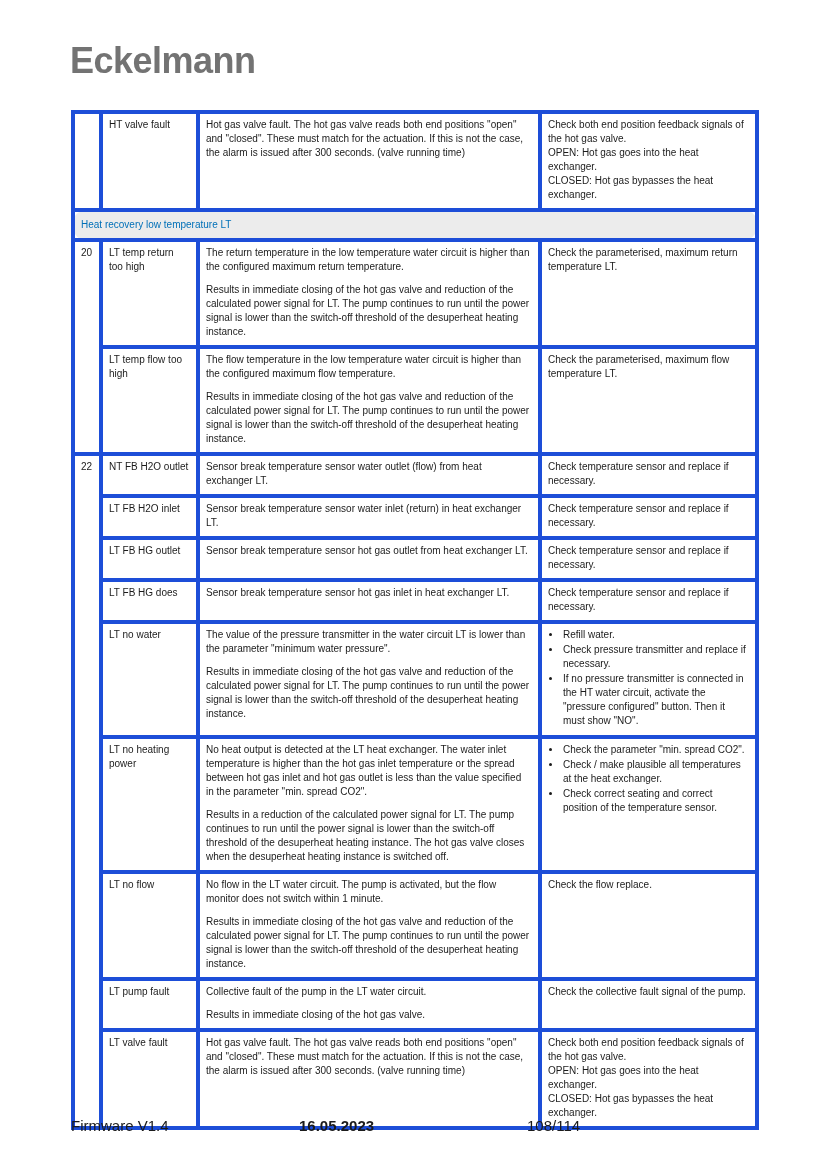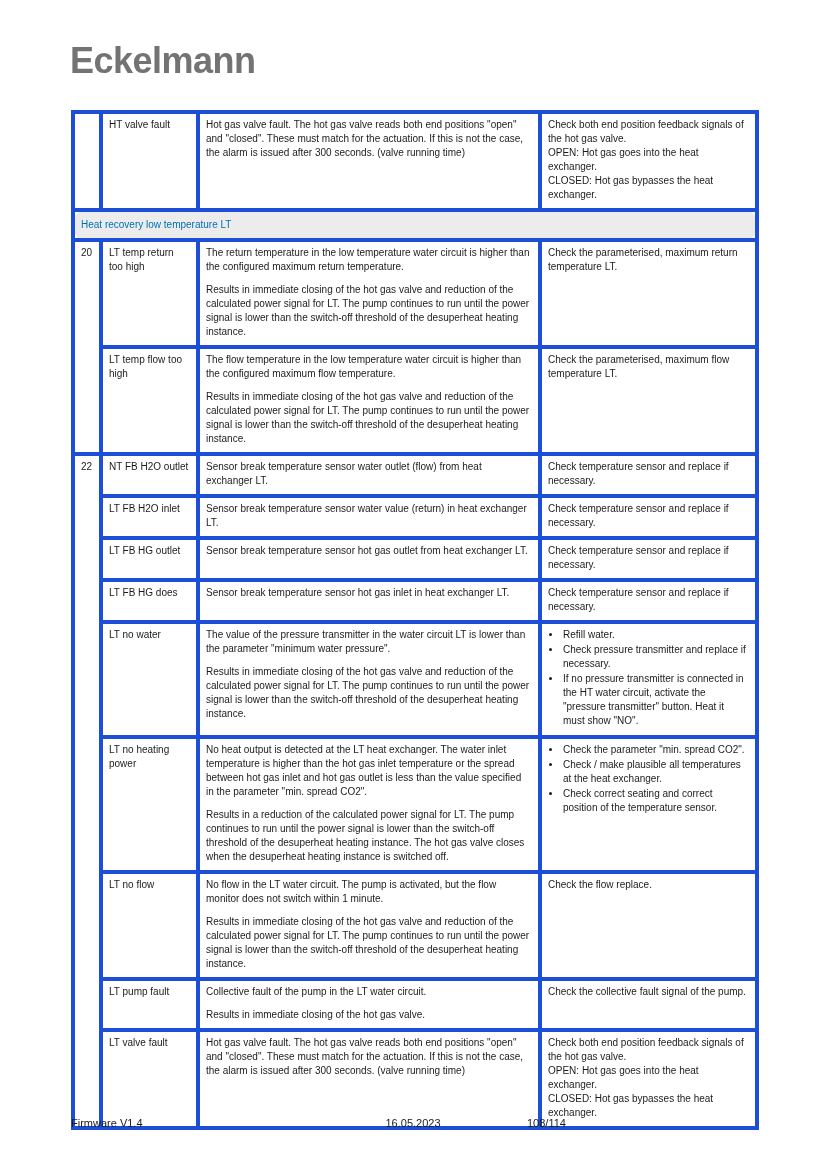--- a/index.html
+++ b/index.html
@@ -46,25 +46,25 @@
   td p { margin: 0 0 9px 0; }
   td p:last-child { margin-bottom: 0; }
   td p.line { margin-bottom: 0; }
   td ul { margin: 0; padding-left: 14px; list-style-type: disc; }
   td li { margin: 0 0 1px 0; padding-left: 1px; }
   .footer {
     position: absolute;
     left: 71px; right: 72px;
     top: 1117px;
     display: flex;
-    font-size: 11px;
+    font-size: 15px;
     color: #1b1b1b;
   }
   .footer .f-left  { flex: 1; text-align: left; }
-  .footer .f-center{ flex: 1; text-align: center; }
+  .footer .f-center{ flex: 1; text-align: left; font-weight: bold; }
   .footer .f-right { flex: 1; text-align: left; }
 </style>
 </head>
 <body>
 
 <div class="logo">Eckelmann</div>
 
 <table class="fault-table">
   <colgroup>
     <col class="c-code">
@@ -121,21 +121,21 @@
         <p>Sensor break temperature sensor water outlet (flow) from heat exchanger LT.</p>
       </td>
       <td class="remedy">
         <p class="line">Check temperature sensor and replace if necessary.</p>
       </td>
     </tr>
 
     <tr>
       <td class="fault">LT FB H2O inlet</td>
       <td class="desc">
-        <p>Sensor break temperature sensor water value (return) in heat exchanger LT.</p>
+        <p>Sensor break temperature sensor water inlet (return) in heat exchanger LT.</p>
       </td>
       <td class="remedy">
         <p class="line">Check temperature sensor and replace if necessary.</p>
       </td>
     </tr>
 
     <tr>
       <td class="fault">LT FB HG outlet</td>
       <td class="desc">
         <p>Sensor break temperature sensor hot gas outlet from heat exchanger LT.</p>
@@ -158,21 +158,21 @@
     <tr>
       <td class="fault">LT no water</td>
       <td class="desc">
         <p>The value of the pressure transmitter in the water circuit LT is lower than the parameter "minimum water pressure".</p>
         <p>Results in immediate closing of the hot gas valve and reduction of the calculated power signal for LT. The pump continues to run until the power signal is lower than the switch-off threshold of the desuperheat heating instance.</p>
       </td>
       <td class="remedy">
         <ul>
           <li>Refill water.</li>
           <li>Check pressure transmitter and replace if necessary.</li>
-          <li>If no pressure transmitter is connected in the HT water circuit, activate the "pressure transmitter" button. Heat it must show "NO".</li>
+          <li>If no pressure transmitter is connected in the HT water circuit, activate the "pressure configured" button. Then it must show "NO".</li>
         </ul>
       </td>
     </tr>
 
     <tr>
       <td class="fault">LT no heating power</td>
       <td class="desc">
         <p>No heat output is detected at the LT heat exchanger. The water inlet temperature is higher than the hot gas inlet temperature or the spread between hot gas inlet and hot gas outlet is less than the value specified in the parameter "min. spread CO2".</p>
         <p>Results in a reduction of the calculated power signal for LT. The pump continues to run until the power signal is lower than the switch-off threshold of the desuperheat heating instance. The hot gas valve closes when the desuperheat heating instance is switched off.</p>
       </td>

